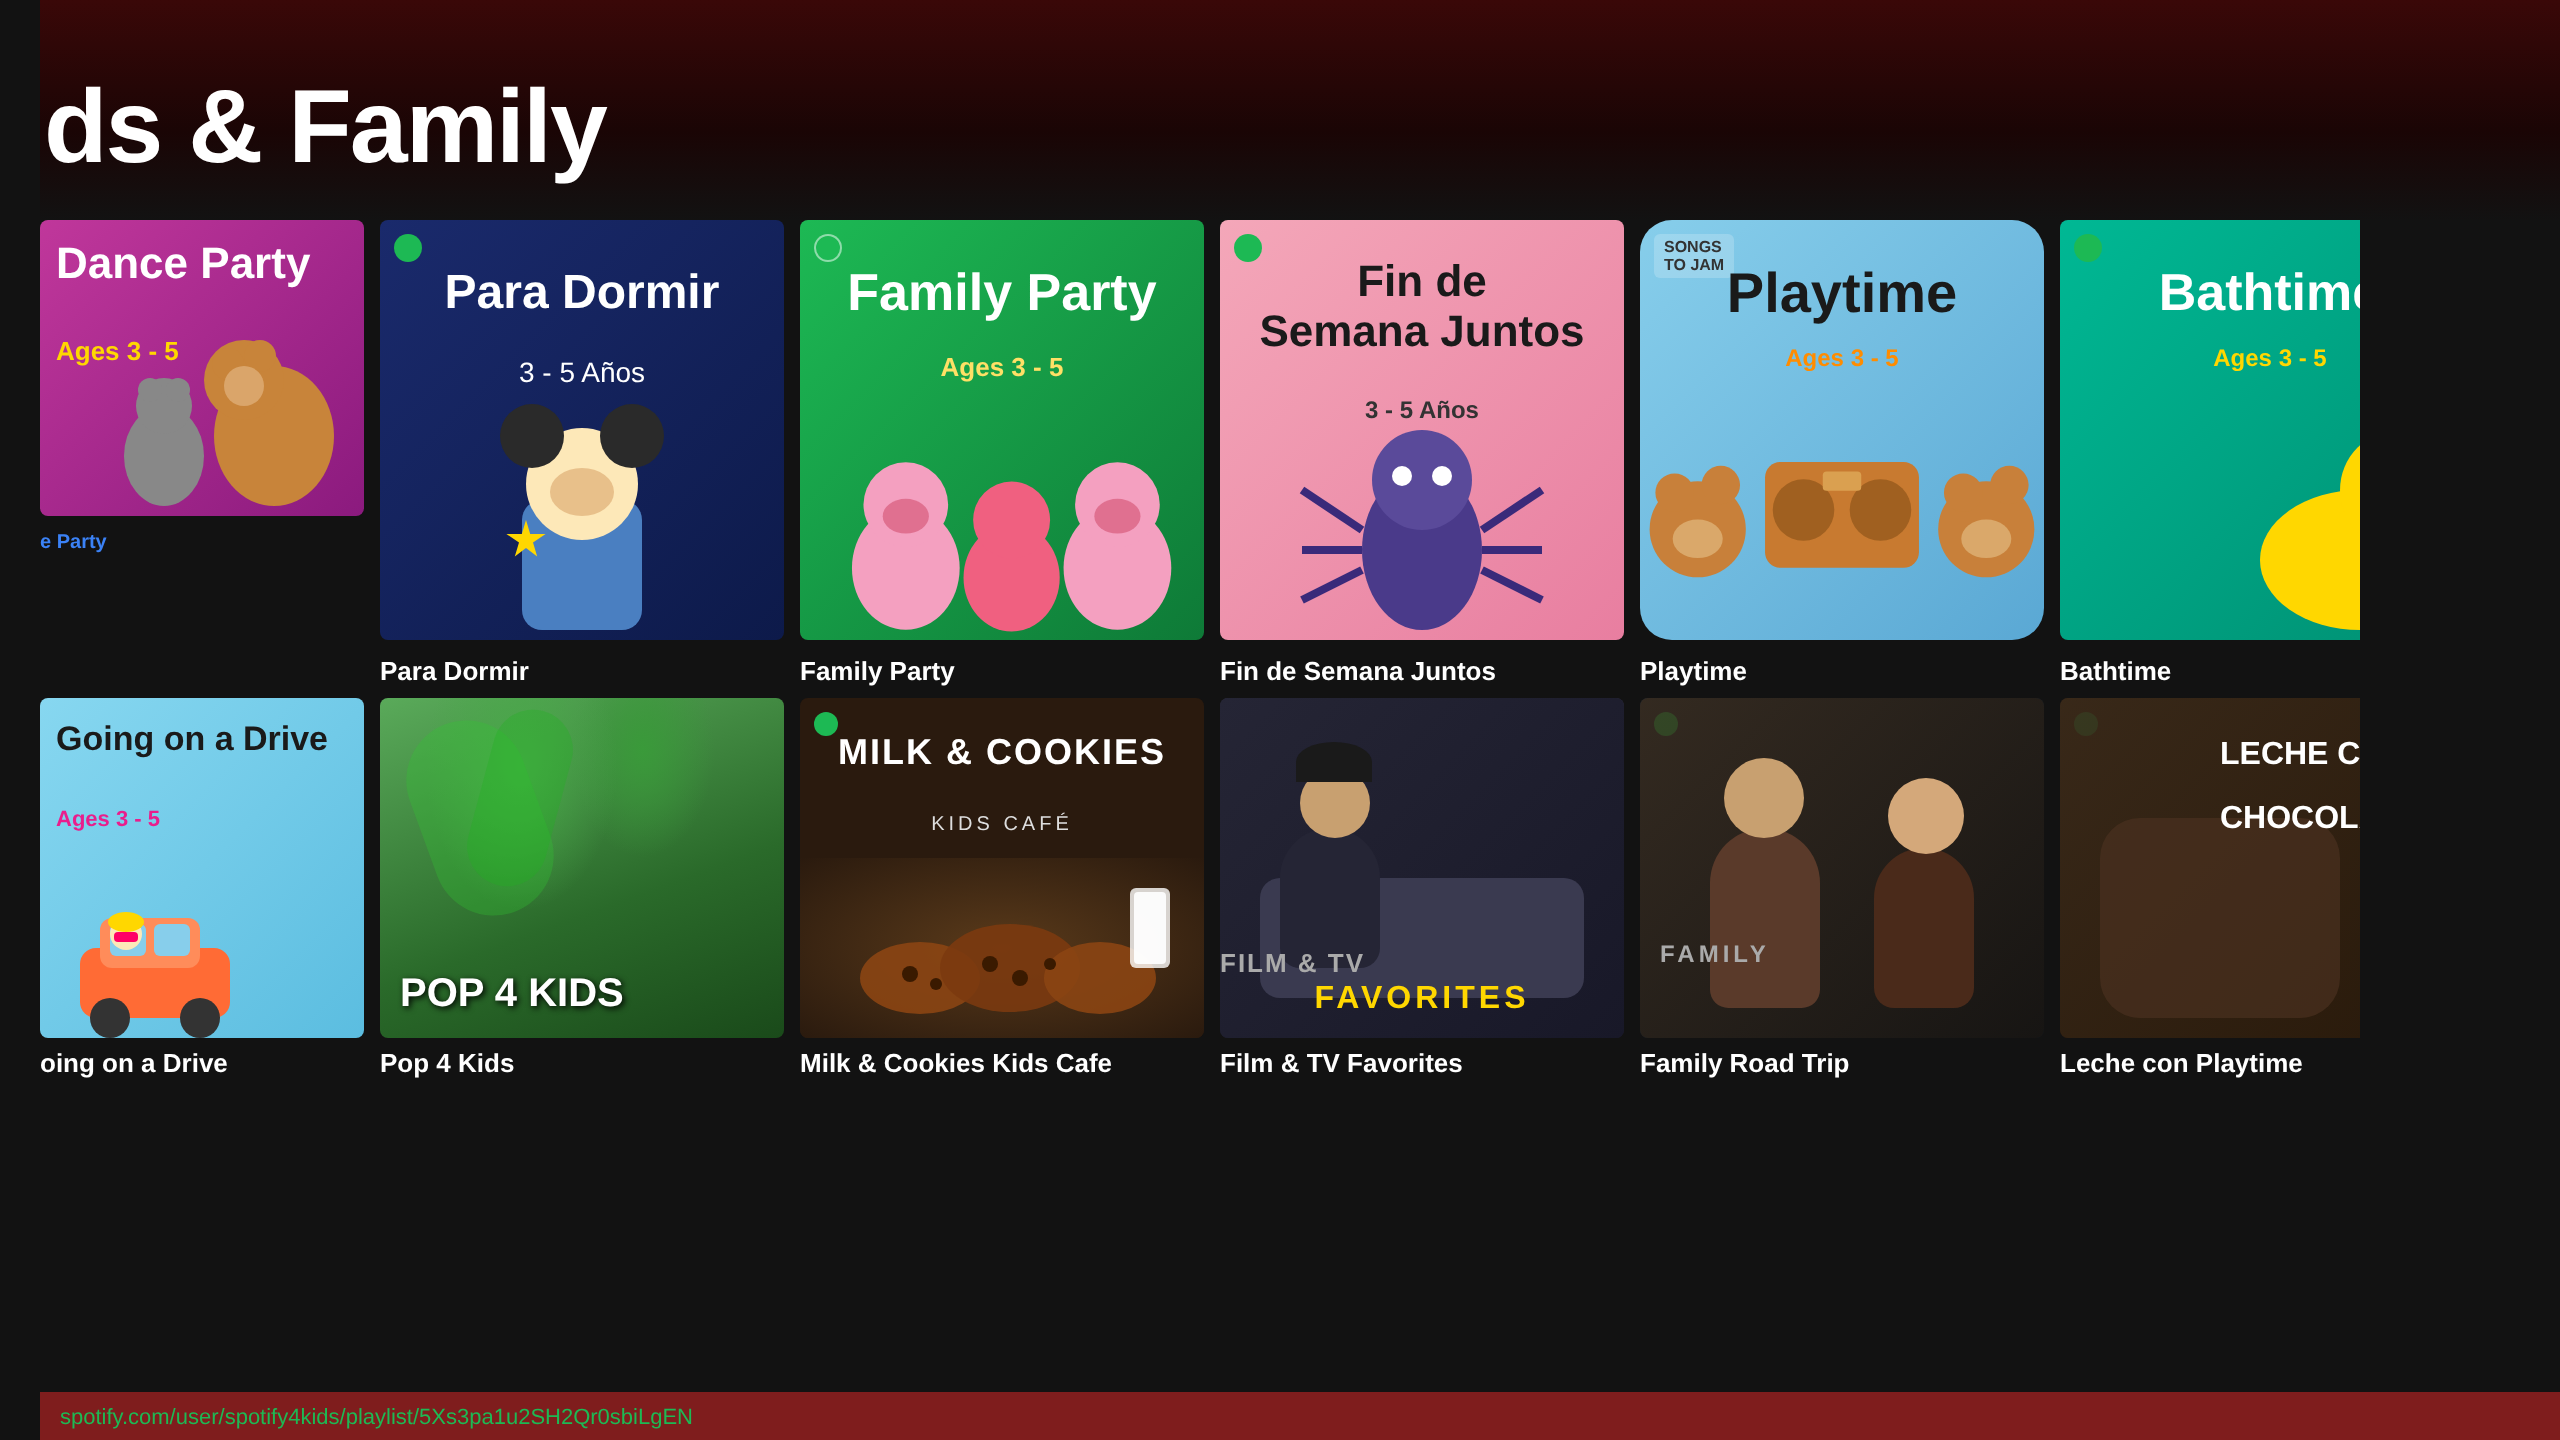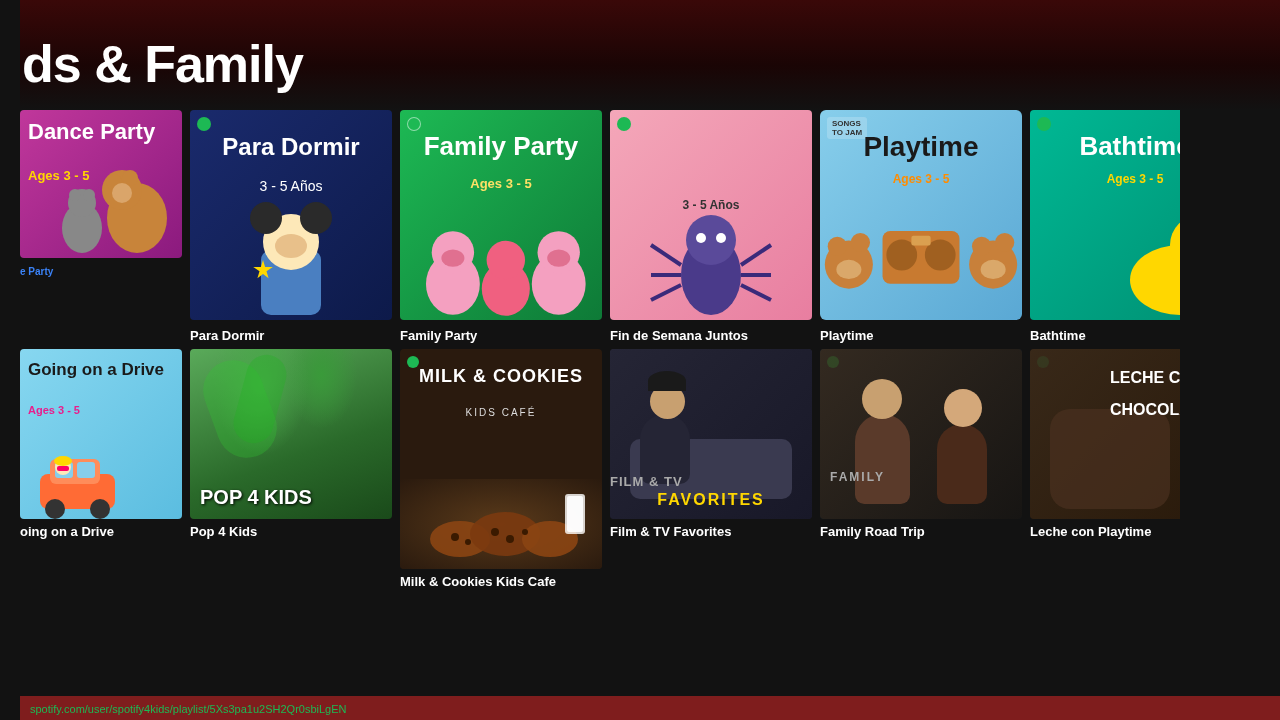--- a/index.html
+++ b/index.html
@@ -88,20 +88,21 @@
           <circle cx="165" cy="52" r="22" fill="#f4a0c0"></circle>
           <ellipse cx="165" cy="58" rx="12" ry="9" fill="#e07090"></ellipse>
         </svg>
       </div>
       <div style="font-size:13px;font-weight:600;color:#fff;">Family Party</div>
     </div>
 
     <div style="width:210px; flex-shrink:0; padding-right:8px; cursor:pointer;">
       <div style="width:100%; height:210px; border-radius:4px; overflow:hidden; position:relative; margin-bottom:8px; background:linear-gradient(135deg,#f4a7b9 0%,#e87ea0 100%);">
         <div style="position:absolute;top:7px;left:7px;width:14px;height:14px;background:#1db954;border-radius:50%;"></div>
+        <div style="position:absolute;top:18px;left:0;right:0;text-align:center;font-size:22px;font-weight:900;color:#1a1a1a;line-height:1.15;">Fin de<br>Semana Juntos</div>
         <div style="position:absolute;top:88px;left:0;right:0;text-align:center;font-size:12px;color:#333;font-weight:600;">3 - 5 Años</div>
 
         <svg style="position:absolute;bottom:0;left:50%;transform:translateX(-50%);width:130px;height:110px;" viewBox="0 0 130 110">
 
           <ellipse cx="65" cy="65" rx="30" ry="40" fill="#4a3a8a"></ellipse>
 
           <circle cx="65" cy="30" r="25" fill="#5a4a9a"></circle>
 
           <line x1="35" y1="55" x2="5" y2="35" stroke="#3a2a7a" stroke-width="4"></line>
           <line x1="35" y1="65" x2="5" y2="65" stroke="#3a2a7a" stroke-width="4"></line>
@@ -111,21 +112,21 @@
           <line x1="95" y1="75" x2="125" y2="90" stroke="#3a2a7a" stroke-width="4"></line>
 
           <circle cx="55" cy="28" r="5" fill="#fff"></circle>
           <circle cx="75" cy="28" r="5" fill="#fff"></circle>
         </svg>
       </div>
       <div style="font-size:13px;font-weight:600;color:#fff;">Fin de Semana Juntos</div>
     </div>
 
     <div style="width:210px; flex-shrink:0; padding-right:8px; cursor:pointer;">
-      <div style="width:100%; height:210px; border-radius:6px; overflow:hidden; position:relative; margin-bottom:8px; background:linear-gradient(135deg,#87ceeb 0%,#5aa8d4 100%);">
+      <div style="width:100%; height:210px; border-radius:16px; overflow:hidden; position:relative; margin-bottom:8px; background:linear-gradient(135deg,#87ceeb 0%,#5aa8d4 100%);">
         <div style="position:absolute;top:7px;left:7px;background:rgba(255,255,255,0.2);border-radius:3px;padding:2px 5px;font-size:8px;color:#333;font-weight:700;">SONGS<br>TO JAM</div>
         <div style="position:absolute;top:22px;left:0;right:0;text-align:center;font-size:28px;font-weight:900;color:#1a1a1a;line-height:1.1;">Playtime</div>
         <div style="position:absolute;top:62px;left:0;right:0;text-align:center;font-size:12px;color:#ff8c00;font-weight:700;">Ages 3 - 5</div>
 
         <svg style="position:absolute;bottom:0;left:0;width:100%;height:130px;" viewBox="0 0 210 130">
 
           <rect x="65" y="40" width="80" height="55" rx="8" fill="#c87a30"></rect>
           <circle cx="85" cy="65" r="16" fill="#a06020"></circle>
           <circle cx="125" cy="65" r="16" fill="#a06020"></circle>
           <rect x="95" y="45" width="20" height="10" rx="2" fill="#daa050"></rect>
@@ -203,21 +204,21 @@
         <div style="position:absolute;top:0;left:0;right:0;bottom:0;background:radial-gradient(ellipse 80px 120px at 35% 20%, #4aaa4a 0%, transparent 60%), radial-gradient(ellipse 60px 90px at 65% 15%, #3a9a3a 0%, transparent 60%);"></div>
 
         <div style="position:absolute;top:10px;left:20px;width:60px;height:100px;background:rgba(50,200,50,0.3);border-radius:30px;transform:rotate(-20deg);"></div>
         <div style="position:absolute;top:5px;left:50px;width:40px;height:90px;background:rgba(30,180,30,0.3);border-radius:20px;transform:rotate(15deg);"></div>
         <div style="position:absolute;bottom:10px;left:0;right:0;text-align:left;padding-left:10px;font-size:20px;font-weight:900;color:#fff;text-shadow:1px 1px 3px #000;">POP 4 KIDS</div>
       </div>
       <div style="font-size:13px;font-weight:600;color:#fff;margin-top:5px;">Pop 4 Kids</div>
     </div>
 
     <div style="width:210px; flex-shrink:0; padding-right:8px; cursor:pointer;">
-      <div style="width:100%; height:220px; border-radius:4px; overflow:hidden; position:relative; background:#2a1a0e;">
+      <div style="width:100%; height:170px; border-radius:4px; overflow:hidden; position:relative; background:#2a1a0e;">
         <div style="position:absolute;top:7px;left:7px;width:12px;height:12px;background:#1db954;border-radius:50%;"></div>
         <div style="position:absolute;top:18px;left:0;right:0;text-align:center;font-size:18px;font-weight:900;color:#fff;letter-spacing:1px;line-height:1.1;">MILK &amp; COOKIES</div>
         <div style="position:absolute;top:58px;left:0;right:0;text-align:center;font-size:10px;color:#ddd;letter-spacing:2px;">KIDS CAFÉ</div>
 
         <div style="position:absolute;bottom:0;left:0;right:0;height:90px;background:radial-gradient(ellipse at center, #5a3a1a 0%, #2a1a0e 100%);"></div>
         <svg style="position:absolute;bottom:5px;left:20px;width:170px;height:80px;" viewBox="0 0 170 80">
           <ellipse cx="40" cy="55" rx="30" ry="18" fill="#8B4513" opacity="0.9"></ellipse>
           <ellipse cx="85" cy="50" rx="35" ry="22" fill="#7B3A10" opacity="0.9"></ellipse>
           <ellipse cx="130" cy="55" rx="28" ry="18" fill="#8B4513" opacity="0.9"></ellipse>
 

